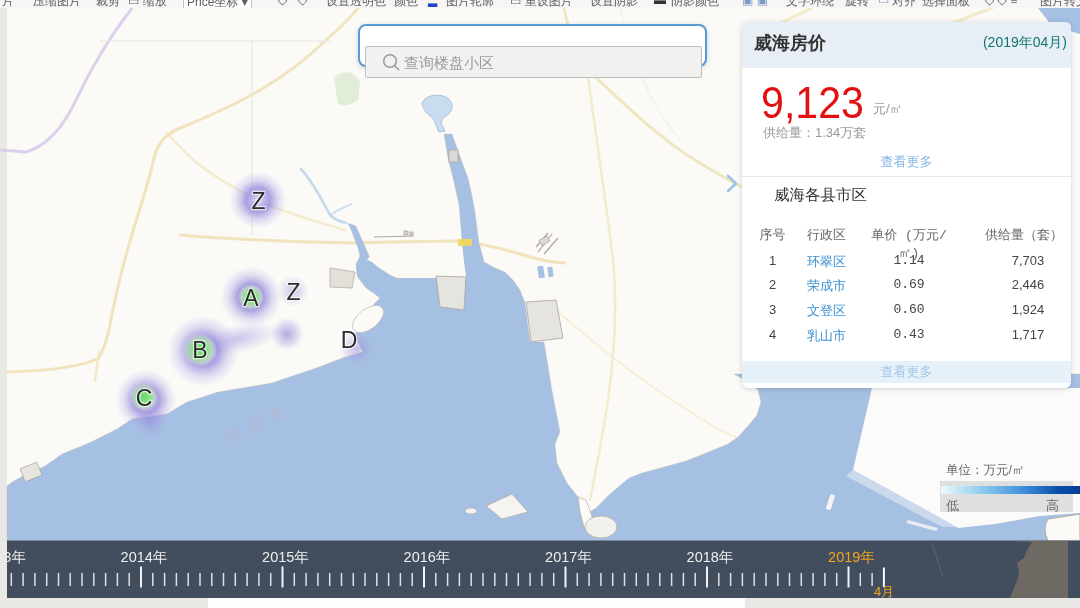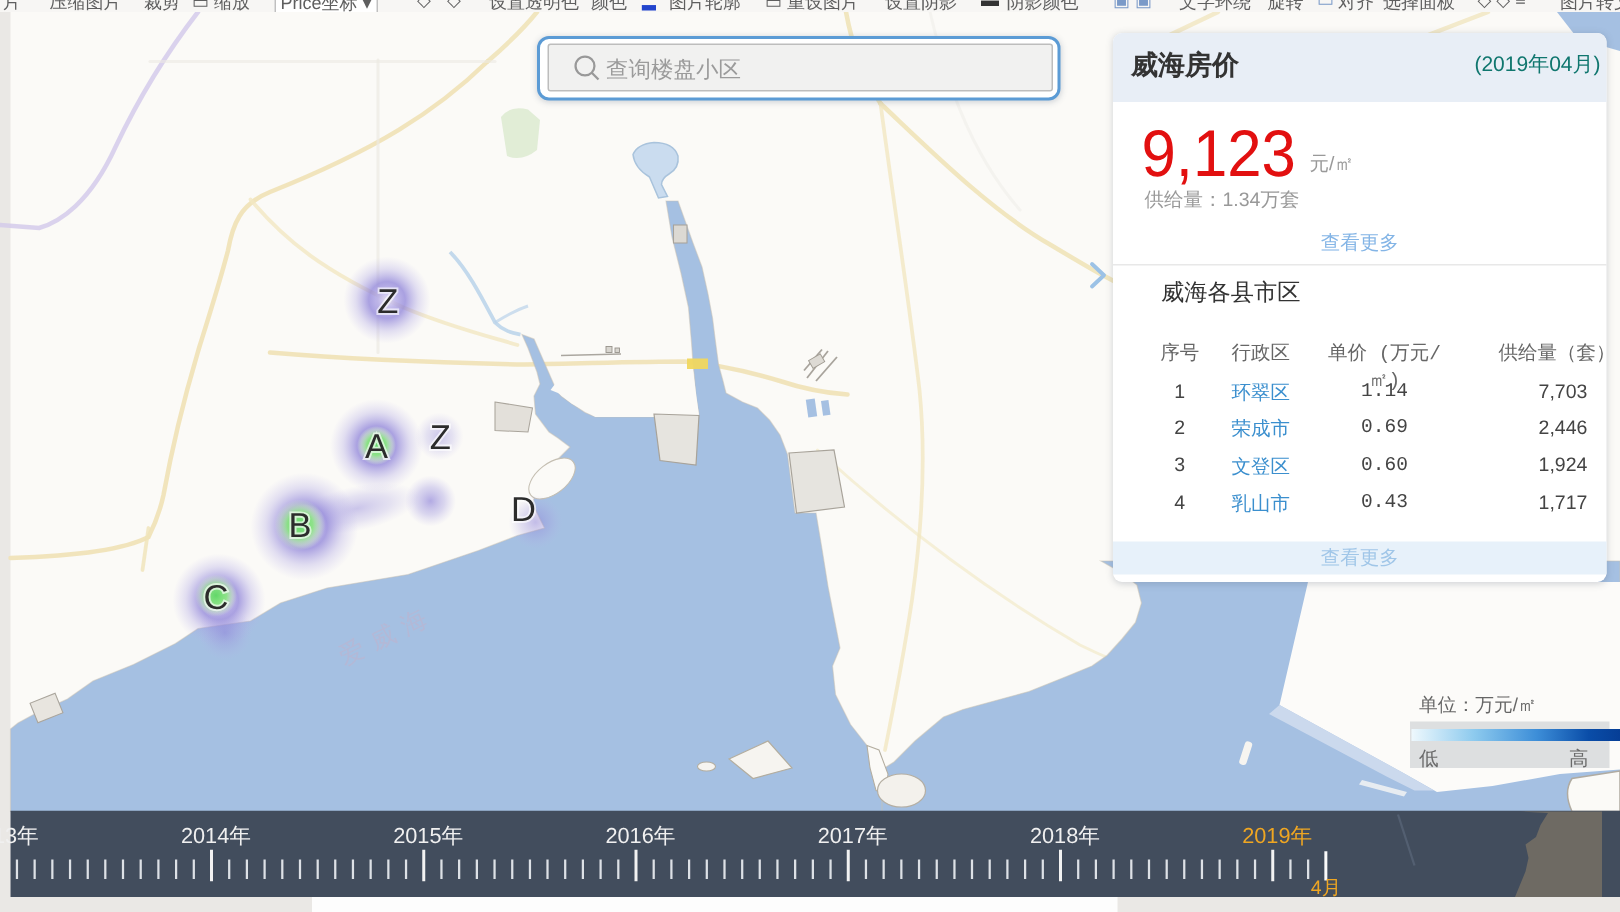--- a/index.html
+++ b/index.html
@@ -3,33 +3,33 @@
 <meta charset="utf-8">
 <style>
 * { margin:0; padding:0; box-sizing:border-box; }
 html,body { width:1080px; height:608px; overflow:hidden; }
 body { font-family:"Liberation Sans", sans-serif; background:#eae8e5; }
 #stage { position:relative; width:1080px; height:608px; overflow:hidden; }
 #toolbar { position:absolute; left:0; top:0; width:1080px; height:8px; background:#f7f6f4; overflow:hidden; z-index:30; }
 #toolbar .t { position:absolute; top:-7px; font-size:12px; color:#5f5f5f; white-space:nowrap; }
 #mapsvg { position:absolute; left:0; top:0; z-index:1; }
 #searchbox { position:absolute; left:358px; top:24px; width:349px; height:43px; background:#fff; border:2px solid #5b9bd5; border-radius:8px; z-index:10; box-shadow:0 1px 4px rgba(60,80,110,0.25); }
-#searchinner { position:absolute; left:5px; top:3px; width:337px; height:32px; background:#f1f1f0; border:1px solid #bdbdbd; border-radius:2px; }
+#searchinner { position:absolute; left:5px; top:20px; width:337px; height:32px; background:#f1f1f0; border:1px solid #bdbdbd; border-radius:2px; }
 #searchinner span { position:absolute; left:38px; top:7px; font-size:15px; color:#9b9b9b; }
 #card { position:absolute; left:742px; top:22px; width:329px; height:366px; background:#fff; border-radius:6px; box-shadow:0 1px 5px rgba(80,90,110,0.25); z-index:10; font-family:"Liberation Sans",sans-serif; }
 #cardhead { position:absolute; left:0; top:0; width:329px; height:46px; background:#e8eef6; border-radius:6px 6px 0 0; }
 #cardhead .tt { position:absolute; left:12px; top:9px; font-size:18px; font-weight:bold; color:#333; }
 #cardhead .dd { position:absolute; right:4px; top:12px; font-size:14px; color:#0f766e; }
 #price { position:absolute; left:19px; top:56px; font-size:44px; color:#e21010; transform:scaleX(0.935); transform-origin:left top; letter-spacing:0px; }
 #unit { position:absolute; left:131px; top:78px; font-size:13px; color:#999; }
 #supply { position:absolute; left:21px; top:102px; font-size:13px; color:#999; }
 #more1 { position:absolute; left:0; top:131px; width:329px; text-align:center; font-size:13px; color:#84b5e6; }
 #divider { position:absolute; left:0; top:154px; width:329px; height:1px; background:#e8e8e8; }
 #sect { position:absolute; left:11px; top:163px; font-size:15.5px; color:#333;margin-left:21px; }
-.trow { position:absolute; left:18px; width:260px; height:20px; font-size:13px; }
+.trow { position:absolute; left:4px; width:260px; height:20px; font-size:13px; }
 .trow .c1 { position:absolute; left:0; width:53px; text-align:center; }
 .trow .c2 { position:absolute; left:48px; width:52px; text-align:right; }
 .trow .c3 { position:absolute; left:120px; width:86px; text-align:center;font-family:Liberation Mono, monospace; }
 .trow .c4 { position:absolute; left:240px; width:84px; text-align:center; }
 .trow .c4b { position:absolute; left:235px; width:86px; text-align:center; }
 .thead { color:#666; }
 .tnum { color:#444; }
 .tlink { color:#3b8fce; }
 #more2 { position:absolute; left:0; top:339px; width:329px; height:22px; background:#e7f1fa; text-align:center; font-size:13px; color:#a0c6e8; line-height:22px; }
 #legend1 { position:absolute; left:946px; top:462px; font-size:12.5px; color:#666; z-index:5; }

